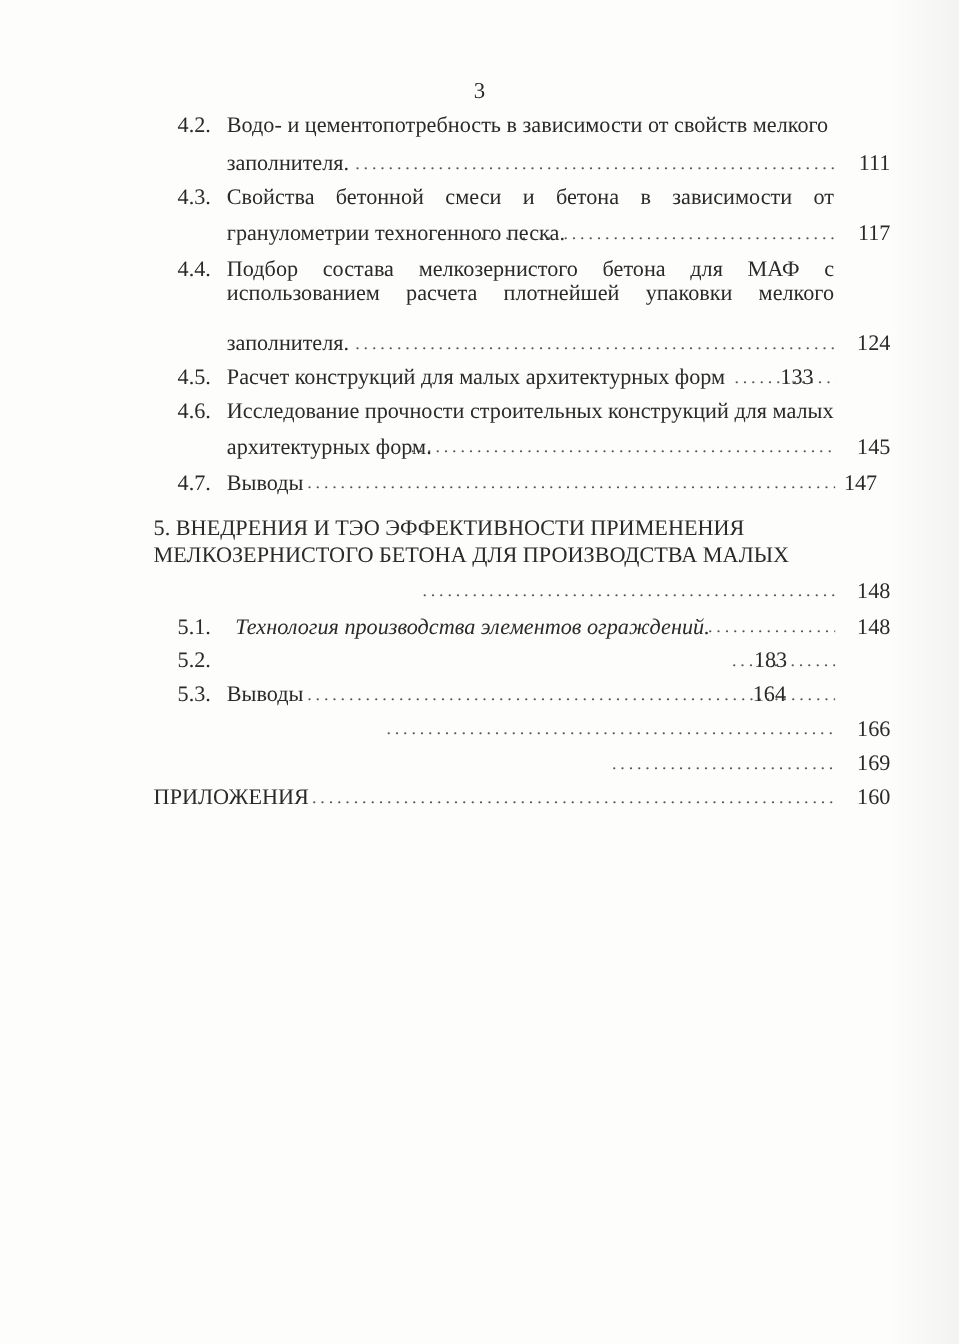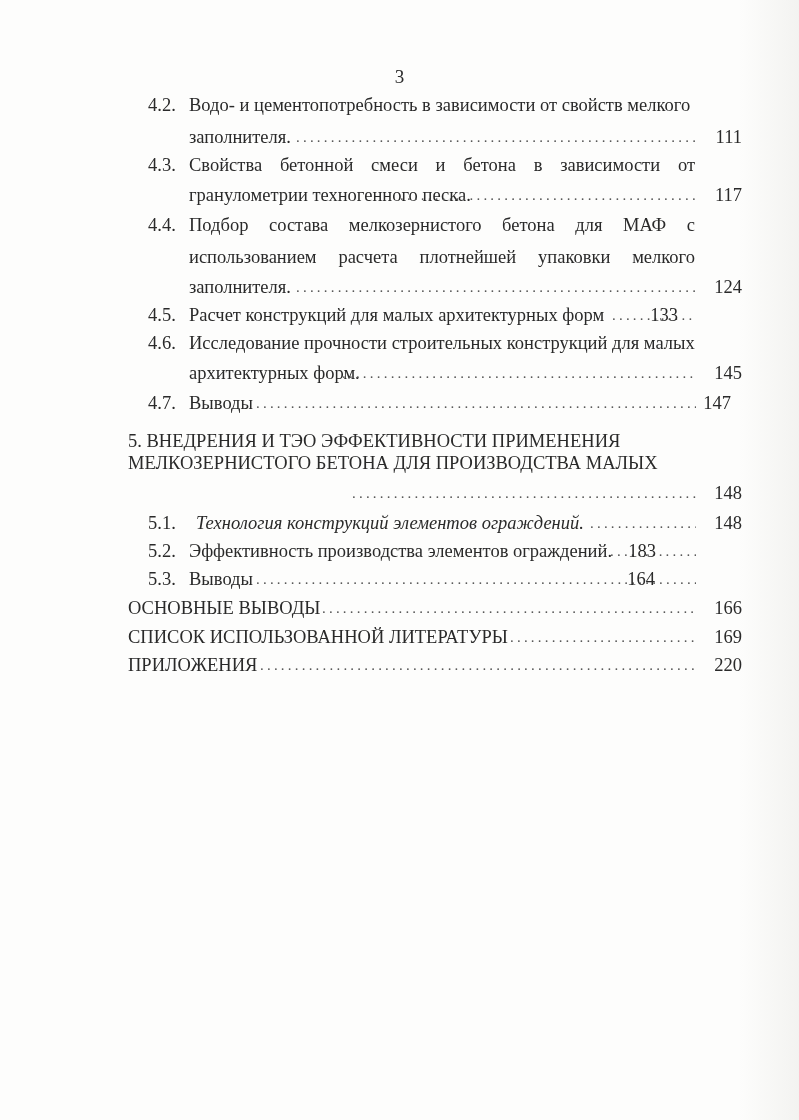--- a/index.html
+++ b/index.html
@@ -47,21 +47,21 @@
     <span class="dots" style="left:400px;width:296px;">................................................................................................................................</span>
     <span class="pg">117</span>
   </div>
 </div>
 
 <div>
   <div class="line" style="top:212px;left:0;width:799px;">
     <span class="num">4.4.</span>
     <span class="txt justify" style="left:189px;width:506px;">Подбор состава мелкозернистого бетона для МАФ с</span>
   </div>
-  <div class="line" style="top:244px;left:0;width:799px;">
+  <div class="line" style="top:232px;left:0;width:799px;">
     <span class="txt justify" style="left:189px;width:506px;">использованием расчета плотнейшей упаковки мелкого</span>
   </div>
   <div class="line" style="top:274px;left:0;width:799px;">
     <span class="txt" style="left:189px;">заполнителя.</span>
     <span class="dots" style="left:296px;width:400px;">................................................................................................................................</span>
     <span class="pg">124</span>
   </div>
 </div>
 
 <div>
@@ -103,59 +103,56 @@
   </div>
   <div class="line" style="top:480px;left:0;width:799px;">
     <span class="dots" style="left:352px;width:344px;">................................................................................................................................</span>
     <span class="pg">148</span>
   </div>
 </div>
 
 <div>
   <div class="line" style="top:510px;left:0;width:799px;">
     <span class="num">5.1.</span>
-    <span class="txt italic" style="left:196px;">Технология конструкций элементов ограждений.</span>
+    <span class="txt italic" style="left:196px;">Технология производства элементов ограждений.</span>
     <span class="dots" style="left:590px;width:106px;">................................................................................................................................</span>
     <span class="pg">148</span>
   </div>
 </div>
 
 <div>
   <div class="line" style="top:538px;left:0;width:713px;">
     <span class="num">5.2.</span>
-    <span class="txt" style="left:189px;">Эффективность производства элементов ограждений.</span>
     <span class="dots" style="left:610px;width:86px;">................................................................................................................................</span>
     <span class="pg">183</span>
   </div>
 </div>
 
 <div>
   <div class="line" style="top:566px;left:0;width:712px;">
     <span class="num">5.3.</span>
     <span class="txt" style="left:189px;">Выводы</span>
     <span class="dots" style="left:256px;width:440px;">................................................................................................................................</span>
     <span class="pg">164</span>
   </div>
 </div>
 
 <div>
   <div class="line" style="top:595px;left:0;width:799px;">
-    <span class="txt" style="left:128px;">ОСНОВНЫЕ ВЫВОДЫ</span>
     <span class="dots" style="left:322px;width:374px;">................................................................................................................................</span>
     <span class="pg">166</span>
   </div>
 </div>
 
 <div>
   <div class="line" style="top:624px;left:0;width:799px;">
-    <span class="txt" style="left:128px;">СПИСОК ИСПОЛЬЗОВАННОЙ ЛИТЕРАТУРЫ</span>
     <span class="dots" style="left:510px;width:186px;">................................................................................................................................</span>
     <span class="pg">169</span>
   </div>
 </div>
 
 <div>
   <div class="line" style="top:652px;left:0;width:799px;">
     <span class="txt" style="left:128px;">ПРИЛОЖЕНИЯ</span>
     <span class="dots" style="left:260px;width:436px;">................................................................................................................................</span>
-    <span class="pg">220</span>
+    <span class="pg">160</span>
   </div>
 </div>
 
 </body></html>

